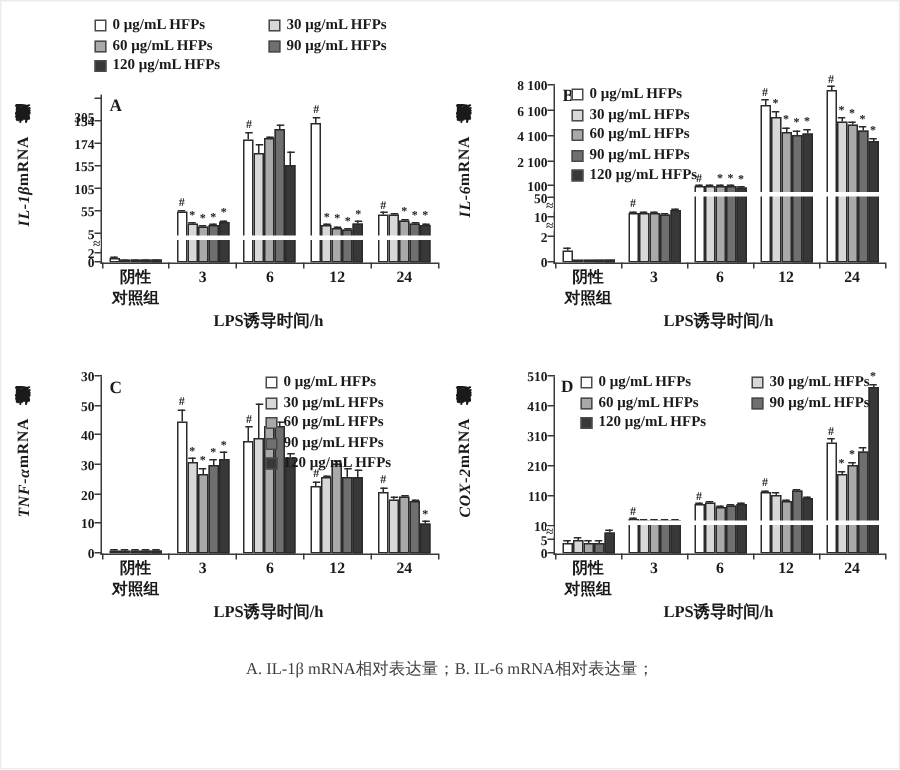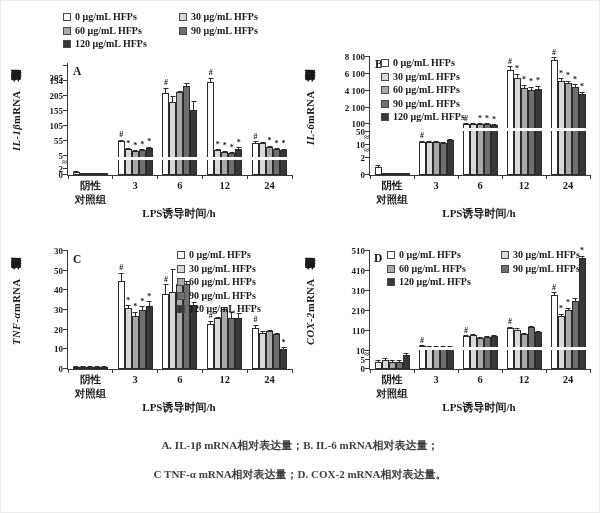--- a/index.html
+++ b/index.html
@@ -30,21 +30,21 @@
   .axis-break{position:absolute;left:-6px;z-index:7;font-size:9px;line-height:7px;background:#fff;color:#3a3a3a;font-weight:bold;}
   .xbtick{position:absolute;top:100%;width:1px;height:4px;background:#3a3a3a;}
   .xticks{position:absolute;top:100%;left:0;right:0;display:flex;padding-top:4px;}
   .xtick{flex:1;text-align:center;font-size:10.5px;font-weight:bold;white-space:pre-line;line-height:1.3;}
   .xlabel{position:absolute;font-size:11px;font-weight:bold;text-align:center;}
   .panel-letter{position:absolute;font-size:11.5px;font-weight:bold;z-index:8;}
   .legend{position:absolute;display:grid;column-gap:10px;row-gap:1px;font-size:10px;font-weight:bold;z-index:9;}
   .legend .li{display:flex;align-items:center;gap:4px;white-space:nowrap;line-height:12.5px;}
   .legend .sw{width:8px;height:8px;border:1px solid #4a4a4a;box-sizing:border-box;flex:0 0 auto;}
   #captions{position:absolute;left:0;right:0;top:437px;text-align:center;font-size:11px;color:#3f3f3f;}
-  #captions .cap{margin-bottom:14px;font-weight:bold;}
+  #captions .cap{margin-bottom:14px;}
 </style>
 </head>
 <body>
 
 <div id="page">
   <div id="cellA" class="chart-cell">
       <div class="ylab" style="left: 2px; top: 56px; height: 112px;">
         <span class="it">IL-1β</span>
         <span> mRNA的相对表达量</span>
       </div>
@@ -55,21 +55,21 @@
         <div class="ytick-label" style="bottom: 0.6px;">2</div>
         <div class="ytick-mark" style="bottom: 19.04px;"></div>
         <div class="ytick-label" style="bottom: 14.04px;">5</div>
         <div class="ytick-mark" style="bottom: 33.9733px;"></div>
         <div class="ytick-label" style="bottom: 28.9733px;">55</div>
         <div class="ytick-mark" style="bottom: 48.9067px;"></div>
         <div class="ytick-label" style="bottom: 43.9067px; margin-top: 24px;">105</div>
         <div class="ytick-mark" style="bottom: 63.84px;"></div>
         <div class="ytick-label" style="bottom: 58.84px;">155</div>
         <div class="ytick-mark" style="bottom: 78.7733px;"></div>
-        <div class="ytick-label" style="bottom: 73.7733px;">205</div>
+        <div class="ytick-label" style="bottom: 73.7733px;">174</div>
         <div class="ytick-mark" style="bottom: 93.7067px;"></div>
         <div class="ytick-label" style="bottom: 88.7067px;">154</div>
         <div class="ytick-mark" style="bottom: 108.64px;"></div>
         <div class="ytick-label" style="bottom: 92px; text-align: right;">305</div>
         <div class="groups">
           <div class="group">
             <div class="barwrap">
               <div class="bar" style="height: 3.36px; background: rgb(255, 255, 255);"></div>
               <div class="errbar" style="bottom: 3.36px; height: 1px;"></div>
             </div>
@@ -785,15 +785,14 @@
           <span>90 μg/mL HFPs</span>
         </div>
         <div class="li">
           <div class="sw" style="background: rgb(56, 56, 56);"></div>
           <span>120 μg/mL HFPs</span>
         </div>
       </div>
     </div>
   <div id="captions">
     <div class="cap">A. IL-1β mRNA相对表达量；B. IL-6 mRNA相对表达量；</div>
-    <div class="cap">C TNF-α mRNA相对表达量；D. COX-2 mRNA相对表达量。</div>
   </div>
 </div>
 
 </body></html>

